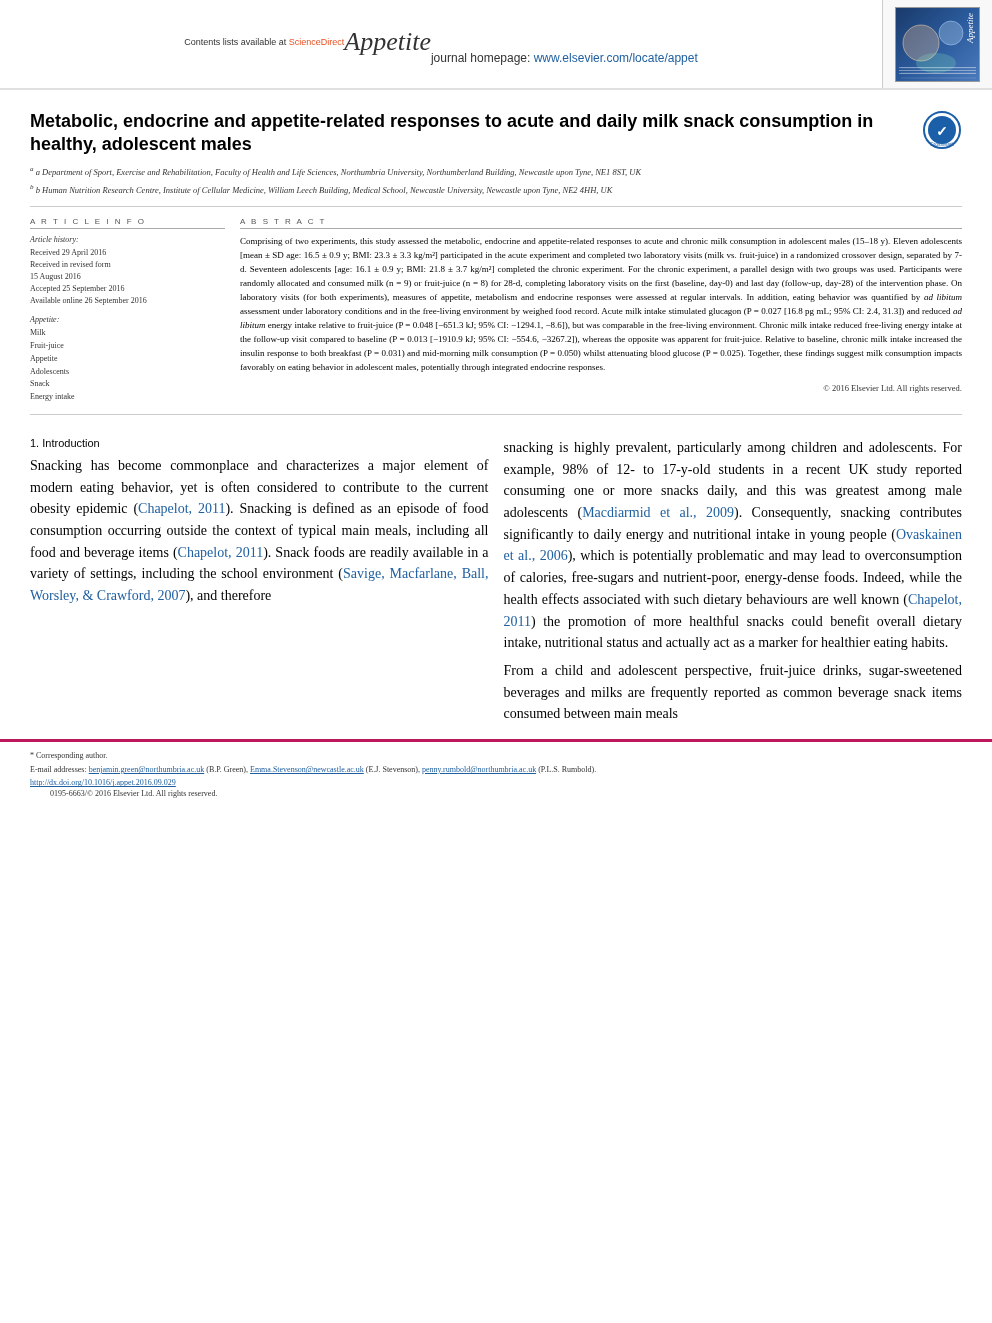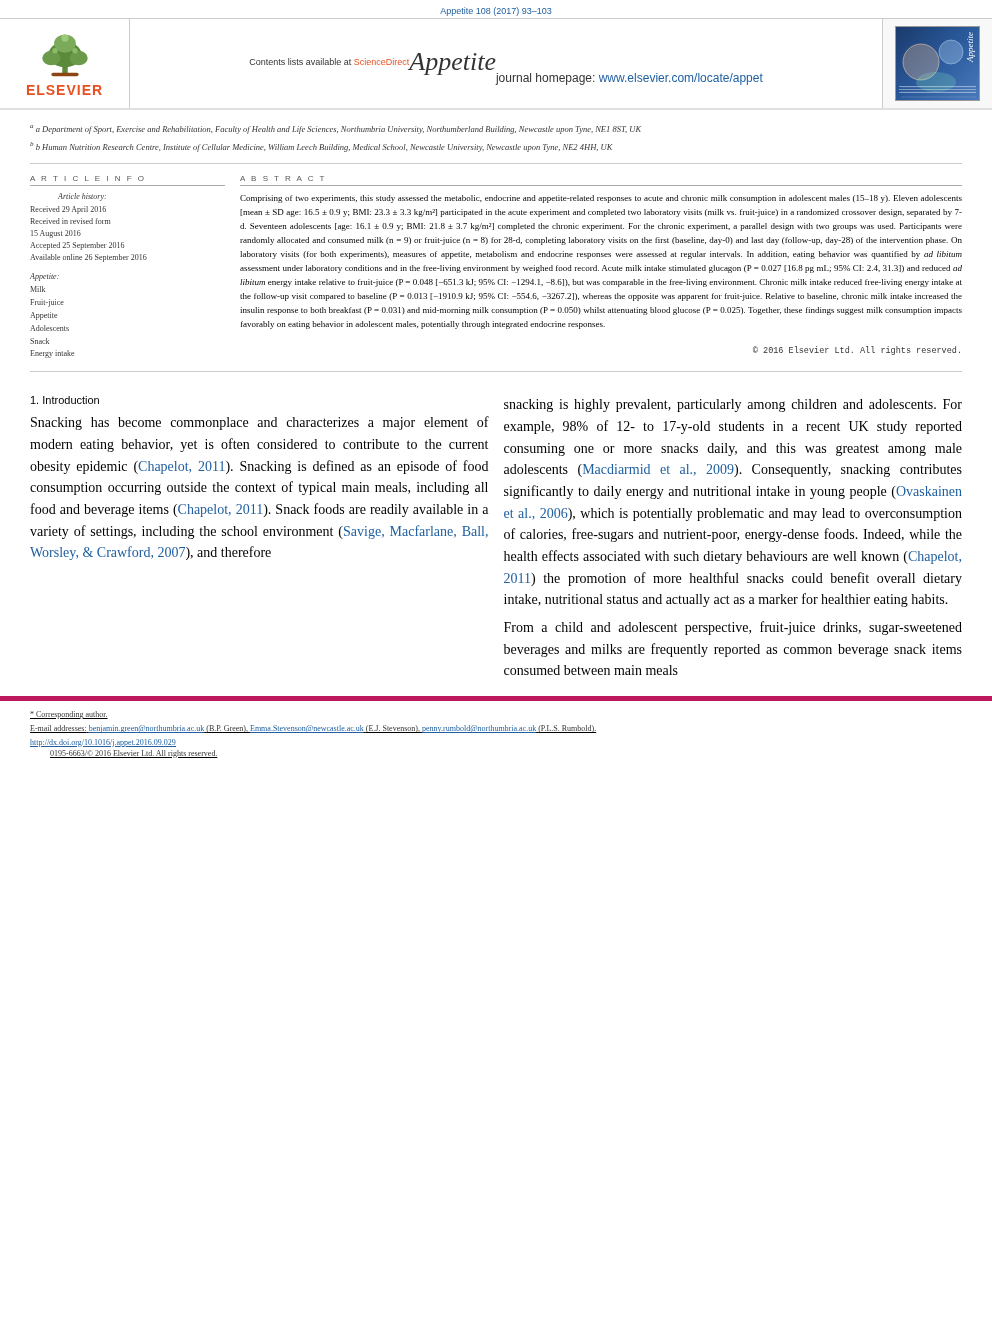--- a/index.html
+++ b/index.html
@@ -197,21 +197,20 @@
       margin-bottom: 6px;
     }
     .article-info-block {
       margin-bottom: 8px;
     }
     .info-sub-label {
       font-size: 8px;
       font-style: italic;
       color: #333;
       margin-bottom: 3px;
-      margin-left: 28px;
     }
     .info-row {
       font-size: 8px;
       color: #333;
       line-height: 1.5;
     }
     .keywords-block {
       margin-top: 6px;
     }
     .keywords-label {
@@ -229,23 +228,23 @@
     
     .abstract-text {
       font-size: 9px;
       line-height: 1.55;
       text-align: justify;
       color: #000;
     }
     .copyright-line {
       font-size: 8.5px;
       text-align: right;
-      margin-top: 14px;
-      color: #333;
-      font-family: Liberation Mono, monospace;
+      margin-top: 8px;
+      color: #333;
+      font-family: Liberation Serif, serif;
     }
 
     
     .section-divider {
       border: none;
       border-top: 1px solid #ccc;
       margin: 10px 0;
     }
 
     
@@ -275,23 +274,22 @@
       margin-bottom: 6px;
     }
     .ref-link {
       color: #2060a0;
       text-decoration: none;
     }
 
     
     .article-footer {
       padding: 8px 30px;
-      border-top: 5px solid #be185d;
+      border-top: 3px solid #be185d;
       margin-top: 8px;
-      text-decoration: underline;
     }
     .footnote-line {
       font-size: 8px;
       color: #333;
       margin-bottom: 3px;
       line-height: 1.4;
     }
     .footnote-link {
       color: #2060a0;
       font-size: 8px;
@@ -305,46 +303,23 @@
       font-size: 8px;
       color: #333;
       padding-left: 20px;
     }
   </style>
 </head>
 <body>
 
 <div class="page">
 
-  <div class="top-bar">
-    <span>Appetite 108 (2017) 93–103</span>
-  </div>
 
   <div class="journal-header">
 
-    <div class="elsevier-logo-area">
-      <div class="elsevier-logo">
-        <svg class="elsevier-tree" viewBox="0 0 70 55" xmlns="http://www.w3.org/2000/svg">
-
-          <rect x="32" y="38" width="6" height="12" fill="#5a8a3a"></rect>
-
-          <ellipse cx="35" cy="28" rx="18" ry="14" fill="#5a8a3a"></ellipse>
-          <ellipse cx="20" cy="32" rx="10" ry="8" fill="#6a9a4a"></ellipse>
-          <ellipse cx="50" cy="32" rx="10" ry="8" fill="#6a9a4a"></ellipse>
-          <ellipse cx="35" cy="16" rx="12" ry="10" fill="#7aaa5a"></ellipse>
-
-          <circle cx="24" cy="24" r="3" fill="#8aba6a"></circle>
-          <circle cx="46" cy="24" r="3" fill="#8aba6a"></circle>
-          <circle cx="35" cy="10" r="4" fill="#9aca7a"></circle>
-
-          <rect x="20" y="48" width="30" height="4" rx="2" fill="#8B4513"></rect>
-        </svg>
-        <div class="elsevier-text">ELSEVIER</div>
-      </div>
-    </div>
 
     <div class="journal-center">
       <div class="contents-line">
         <span>Contents lists available at</span>
         <a class="sciencedirect-link" href="#">ScienceDirect</a>
       </div>
       <div class="journal-title-main">Appetite</div>
       <div class="journal-homepage-line">
         <span>journal homepage:</span>
         <a class="homepage-link" href="#">www.elsevier.com/locate/appet</a>
@@ -369,20 +344,30 @@
           <line x1="5" y1="60" x2="80" y2="60" stroke="rgba(255,255,255,0.3)" stroke-width="0.5"></line>
           <line x1="5" y1="65" x2="80" y2="65" stroke="rgba(255,255,255,0.3)" stroke-width="0.5"></line>
           <line x1="5" y1="70" x2="80" y2="70" stroke="rgba(255,255,255,0.3)" stroke-width="0.5"></line>
         </svg>
       </div>
     </div>
   </div>
 
   <div class="article-body">
 
+    <div class="article-title-section">
+      <h1 class="article-title">Metabolic, endocrine and appetite-related responses to acute and daily milk snack consumption in healthy, adolescent males</h1>
+
+      <svg class="crossmark" viewBox="0 0 40 40" xmlns="http://www.w3.org/2000/svg">
+        <circle cx="20" cy="20" r="18" fill="none" stroke="#1a5fa8" stroke-width="2"></circle>
+        <circle cx="20" cy="20" r="14" fill="#1a5fa8"></circle>
+        <text x="20" y="26" text-anchor="middle" fill="white" font-size="14" font-weight="bold" font-family="Arial">✓</text>
+        <text x="20" y="36" text-anchor="middle" fill="#1a5fa8" font-size="5" font-family="Arial">CrossMark</text>
+      </svg>
+    </div>
 
 
     <div class="affiliations">
       <sup>a</sup> <span>a Department of Sport, Exercise and Rehabilitation, Faculty of Health and Life Sciences, Northumbria University, Northumberland Building, Newcastle upon Tyne, NE1 8ST, UK</span>
     </div>
     <div class="affiliations">
       <sup>b</sup> <span>b Human Nutrition Research Centre, Institute of Cellular Medicine, William Leech Building, Medical School, Newcastle University, Newcastle upon Tyne, NE2 4HH, UK</span>
     </div>
 
     <hr class="section-divider">

